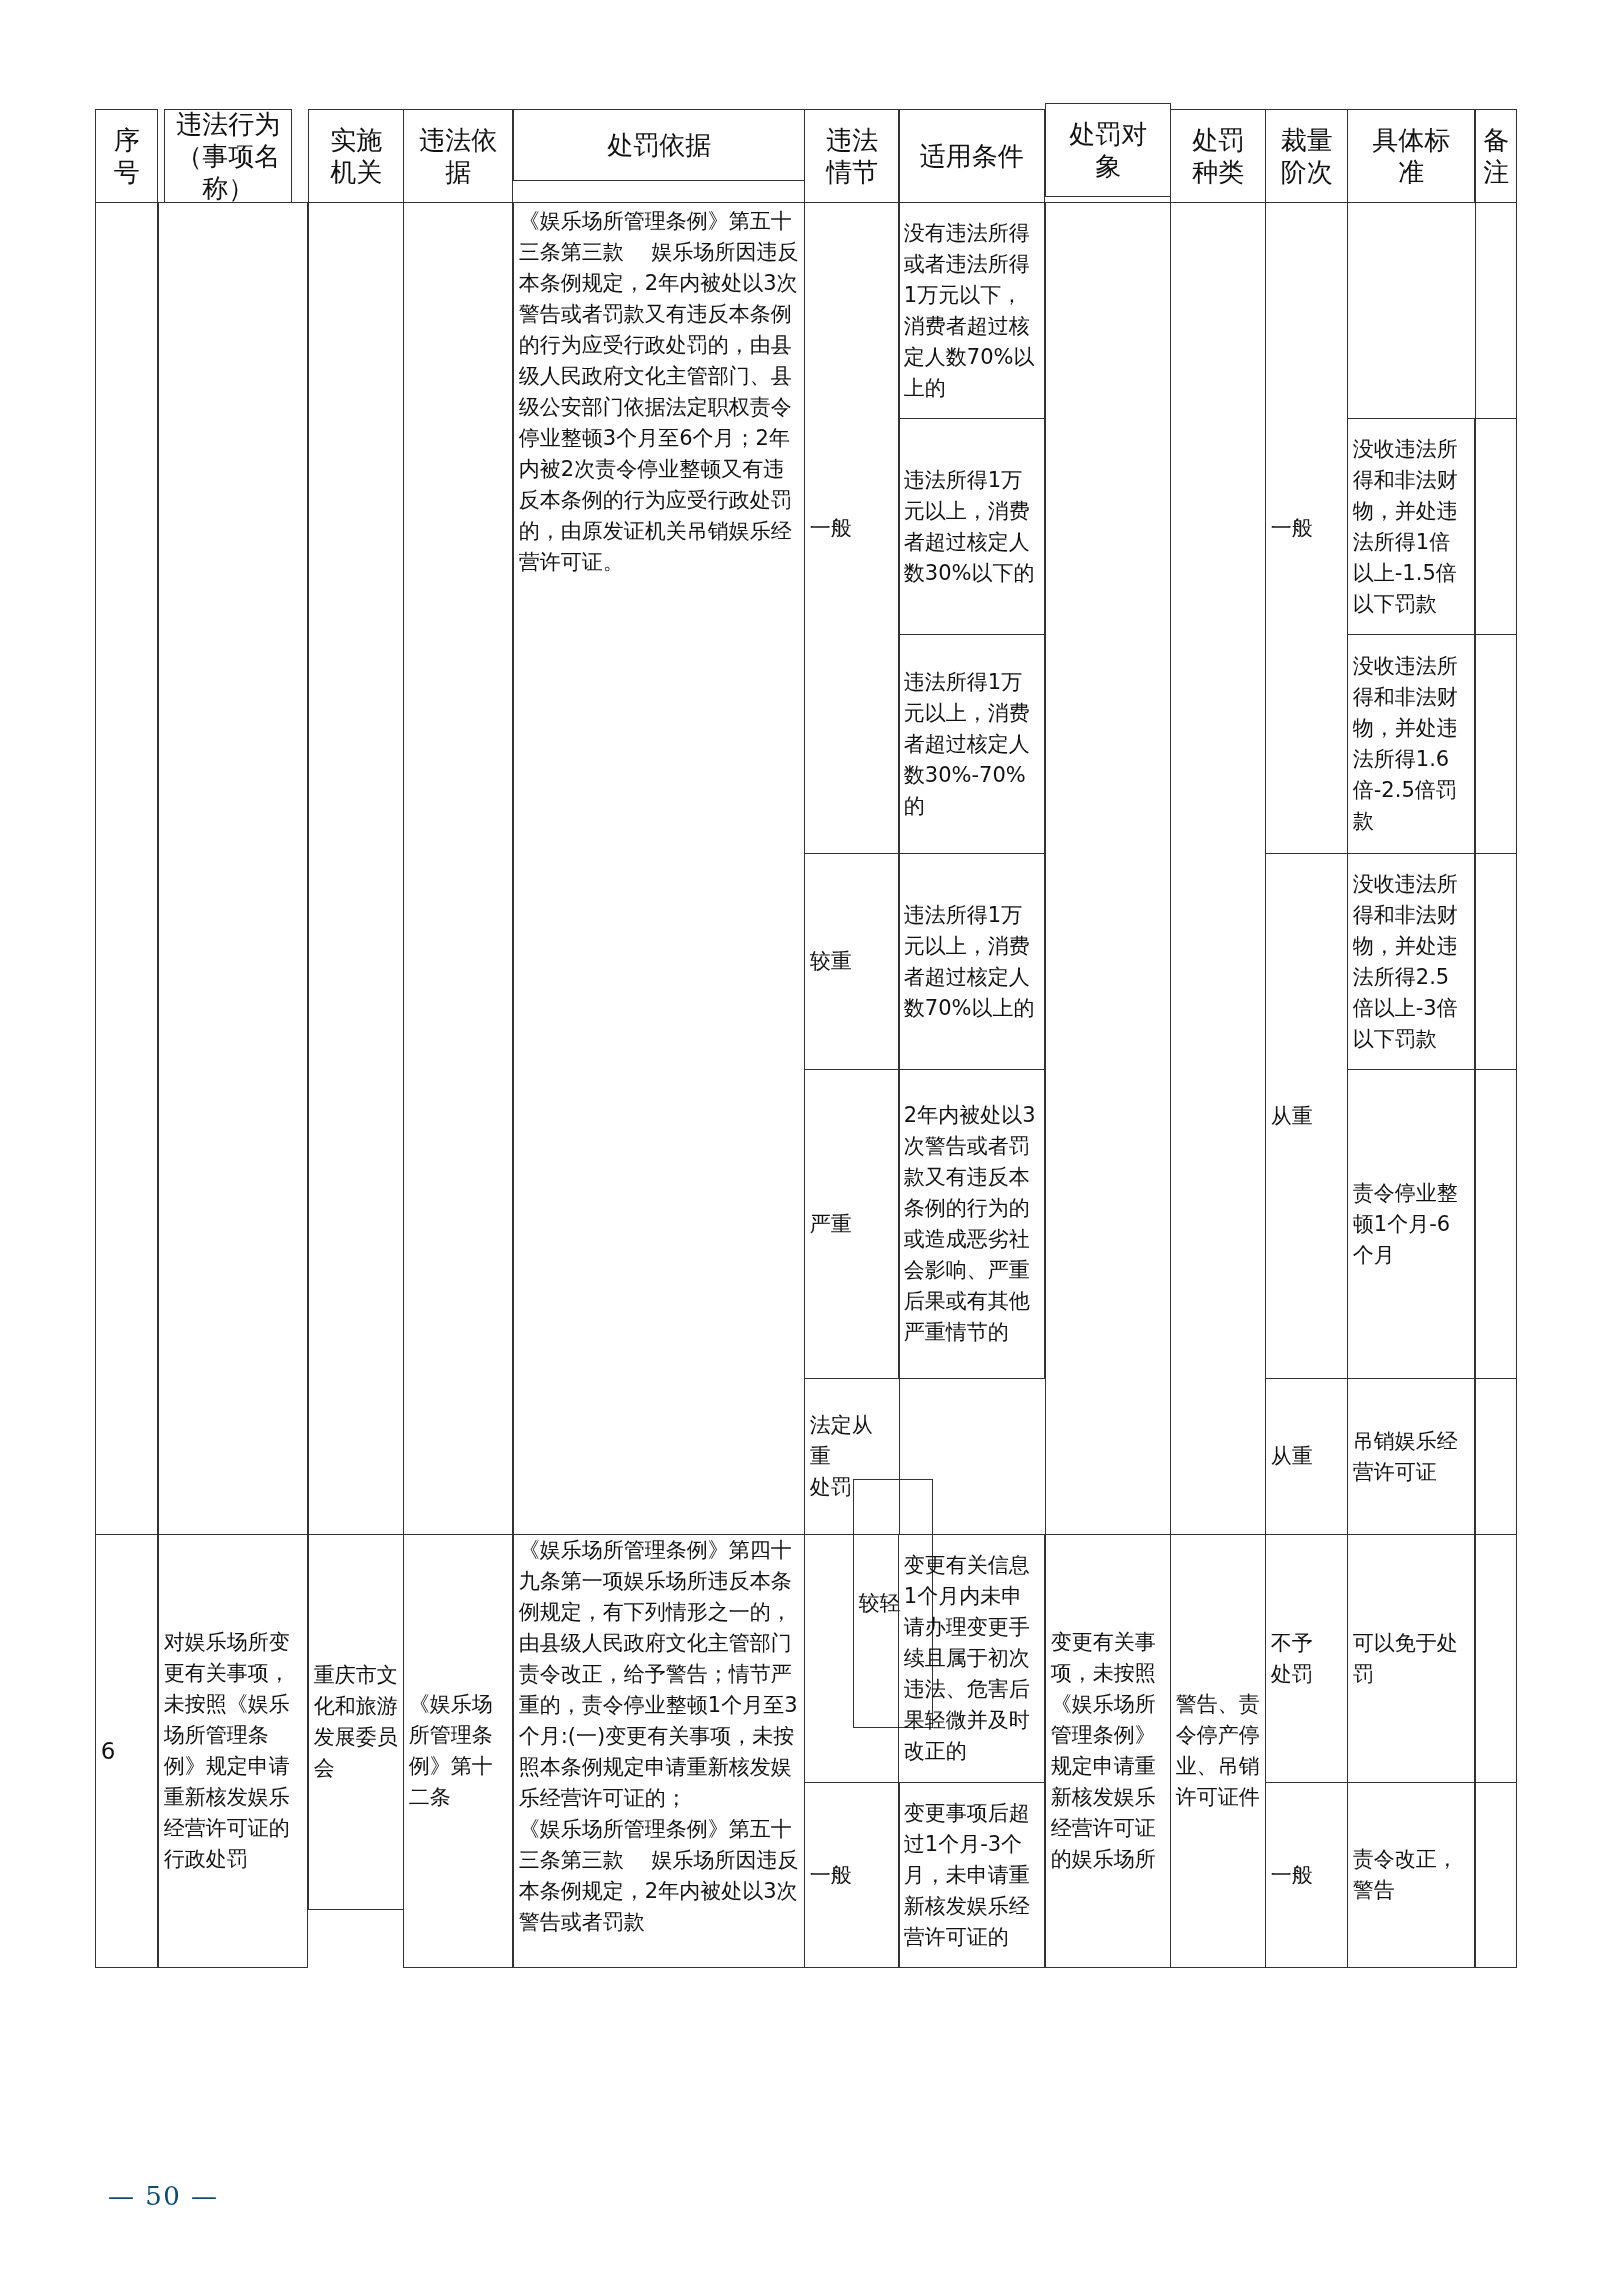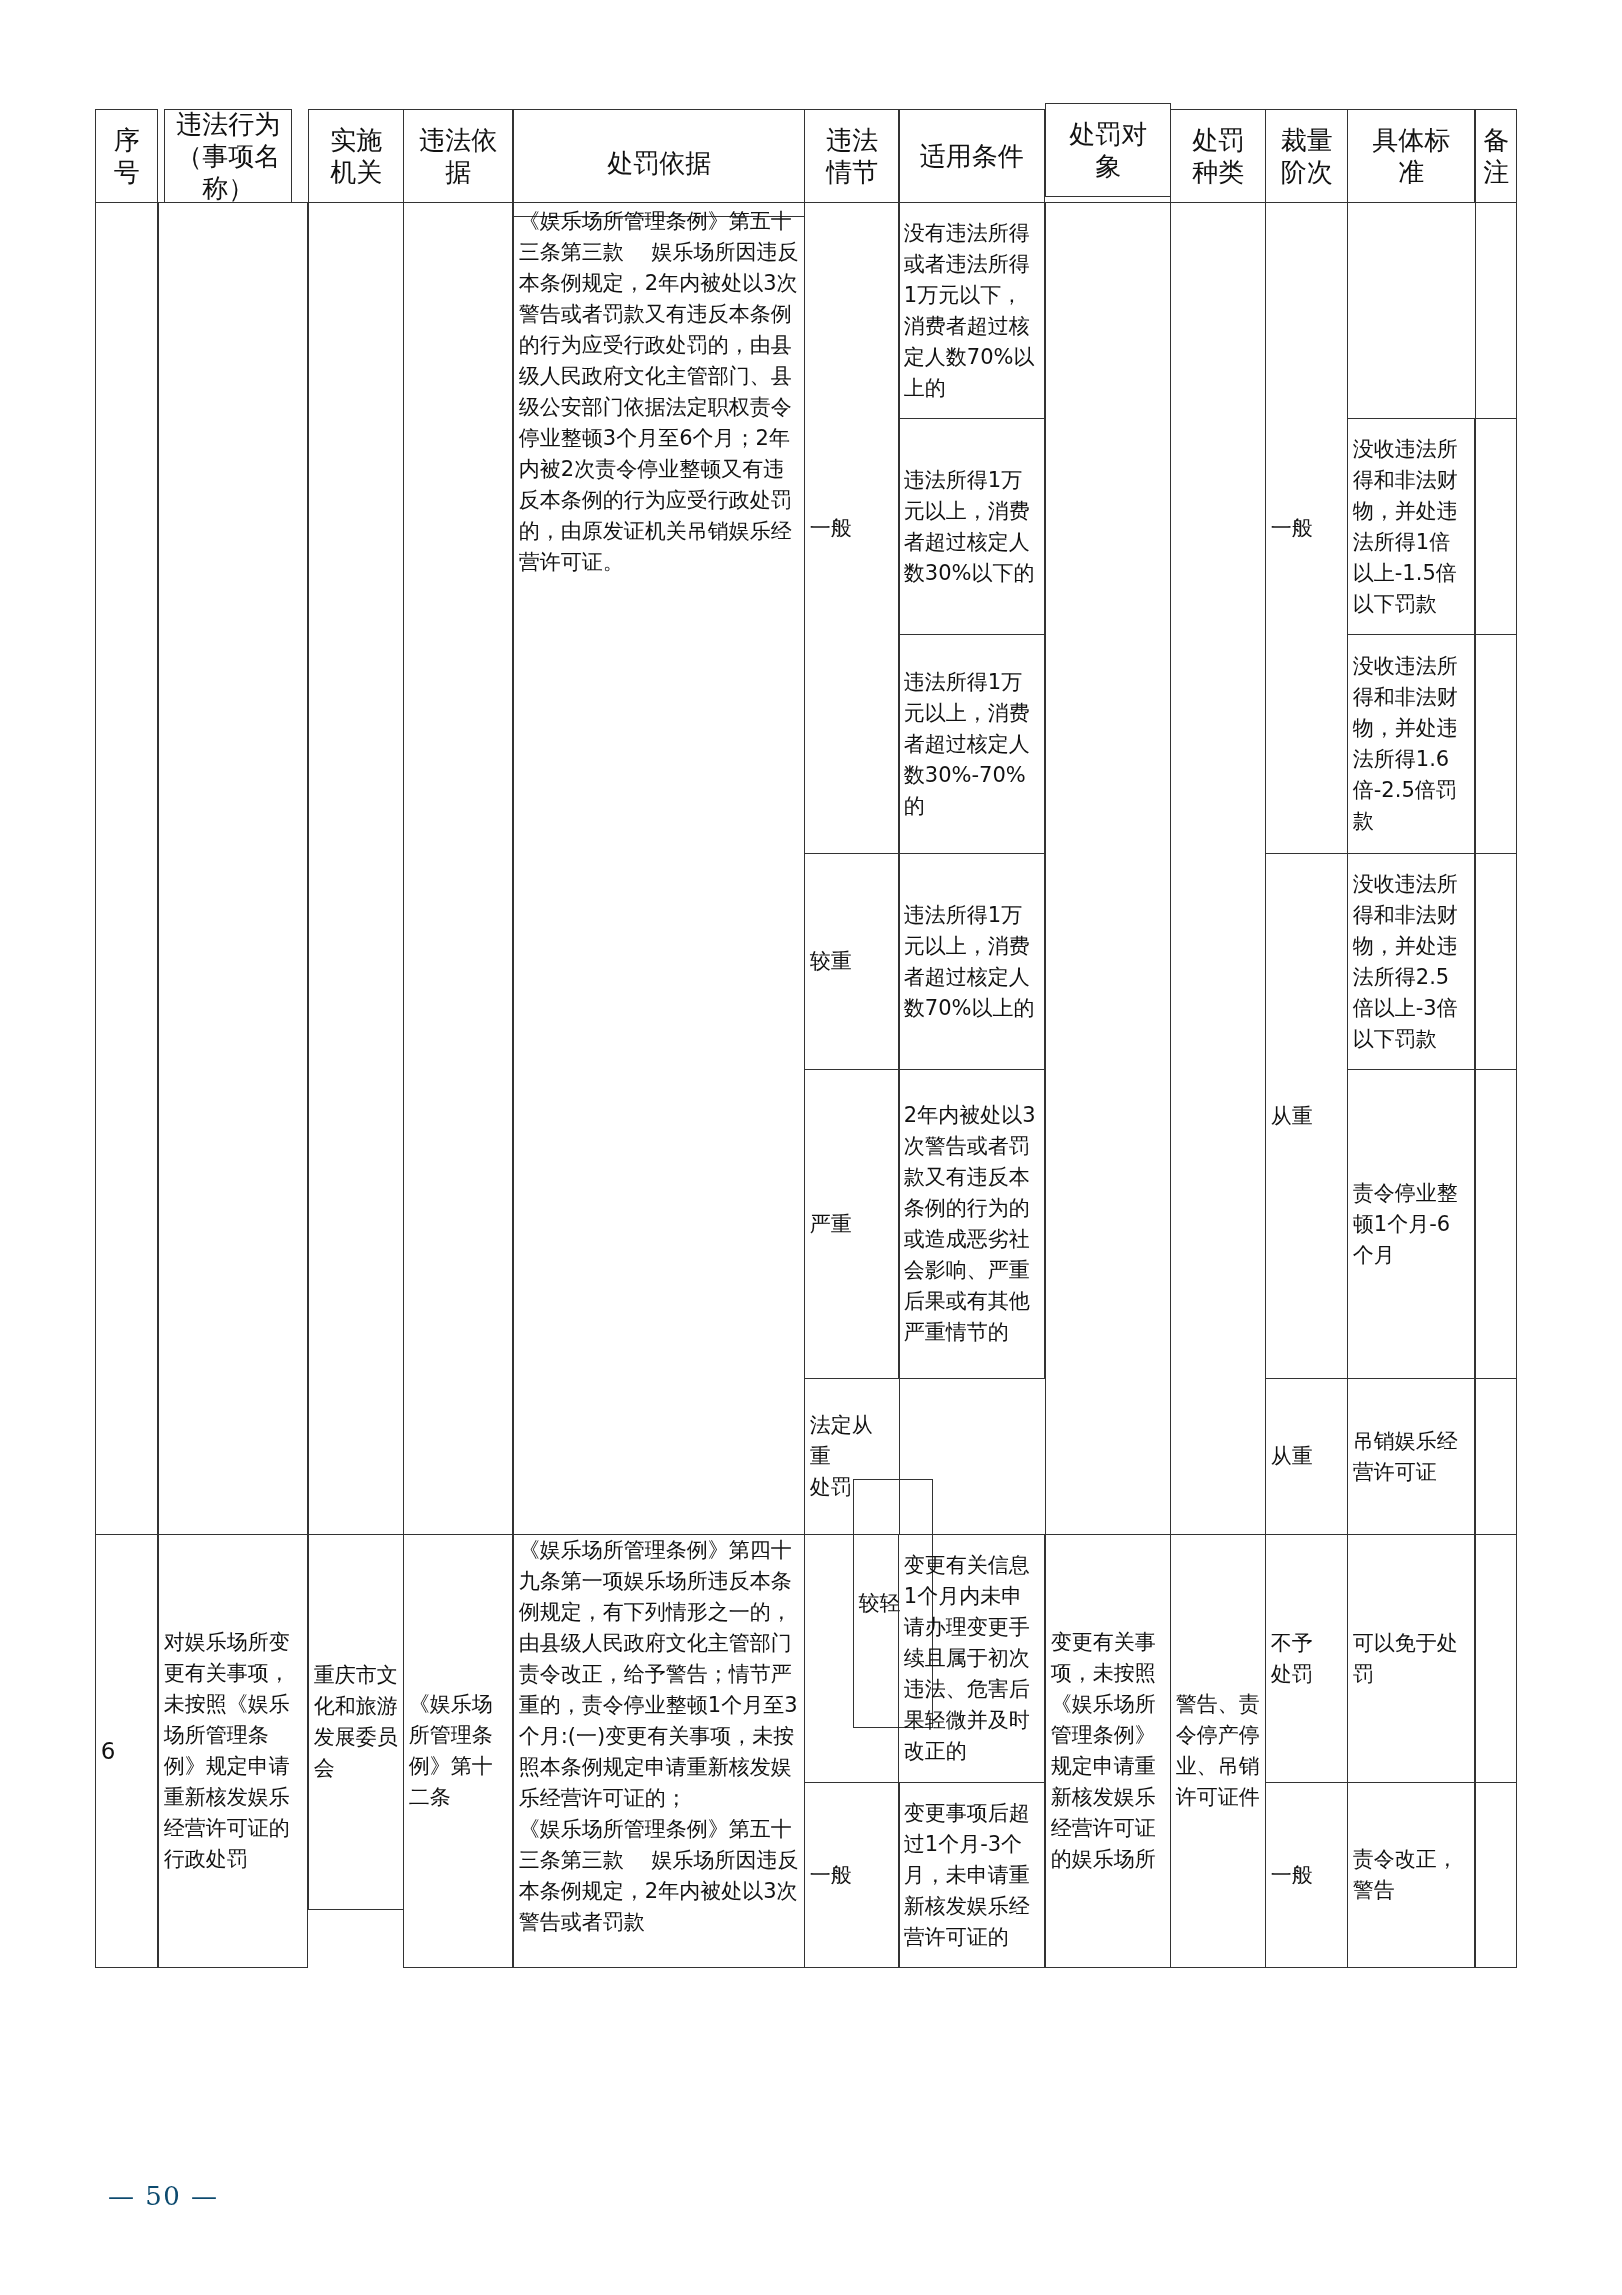--- a/index.html
+++ b/index.html
@@ -33,21 +33,21 @@
 称）</div>
     </div>
   <div class="cell" style="left:309px;top:110px;width:96px;height:94px;">
       <div class="txt hdr center">实施
 机关</div>
     </div>
   <div class="cell" style="left:404px;top:110px;width:110px;height:94px;">
       <div class="txt hdr center">违法依
 据</div>
     </div>
-  <div class="cell" style="left:514px;top:110px;width:292px;height:108px;padding-left:12px;">
+  <div class="cell" style="left:514px;top:110px;width:292px;height:72px;padding-left:12px;">
       <div class="txt hdr center">处罚依据</div>
     </div>
   <div class="cell" style="left:805px;top:110px;width:96px;height:94px;">
       <div class="txt hdr center">违法
 情节</div>
     </div>
   <div class="cell" style="left:899px;top:110px;width:147px;height:94px;">
       <div class="txt hdr center">适用条件</div>
     </div>
   <div class="cell" style="left:1046px;top:104px;width:126px;height:94px;padding-left:27px;">

